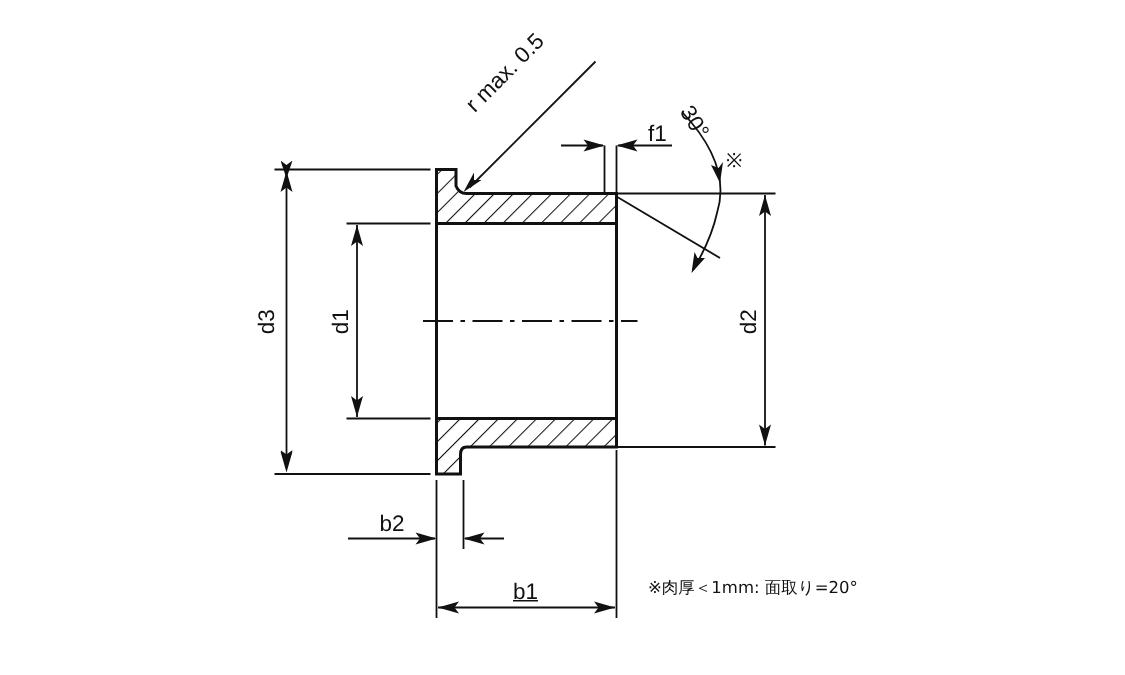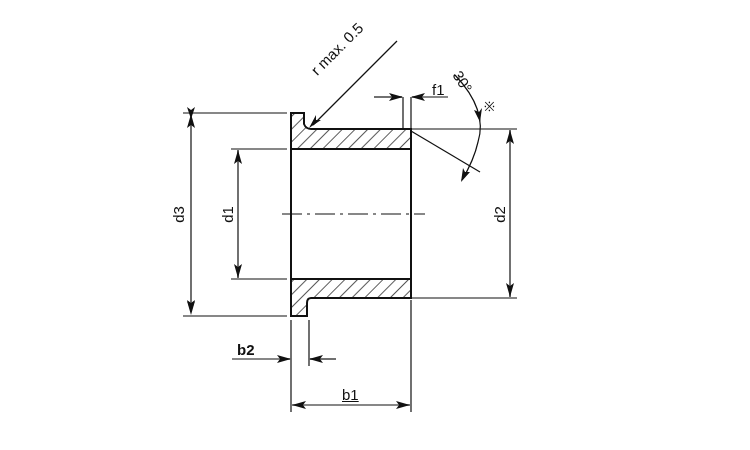--- a/index.html
+++ b/index.html
@@ -75,19 +75,20 @@
     <line x1="411" y1="131" x2="480" y2="172" stroke="#111" stroke-width="1.2"></line>
 
     <path d="M455,75 Q488,110 478,142 Q474,160 462,180" fill="none" stroke="#111" stroke-width="1.2"></path>
     <path d="M480,122 L474,110 L479,112 L482,108 Z" fill="#111"></path>
     <path d="M461,182 L463,168 L465,172 L470,172 Z" fill="#111"></path>
   </svg>
 
   <span class="lbl vert" style="left:170px; top:207px;">d3</span>
   <span class="lbl vert" style="left:219px; top:207px;">d1</span>
   <span class="lbl vert" style="left:491px; top:207px;">d2</span>
-  <span class="lbl" style="left:237px; top:342px;font-weight:bold;">b2</span>
+  <span class="lbl" style="left:253px; top:342px;">b2</span>
   <span class="lbl" style="left:342px; top:387px;text-decoration:underline;">b1</span>
   <span class="lbl" style="left:432px; top:82px;">f1</span>
   <span class="lbl" style="left:308px; top:67px; transform:rotate(-45deg); transform-origin:left top;">r max. 0.5</span>
   <span class="lbl" style="left:463px; top:68px; transform:rotate(58deg); transform-origin:left top;">30°</span>
   <span class="lbl" style="left:484px; top:100px; font-size:13px;">※</span>
+  <span class="note" style="left:432px; top:384px;">※肉厚＜1mm: 面取り=20°</span>
 </div>
 
 </body></html>

